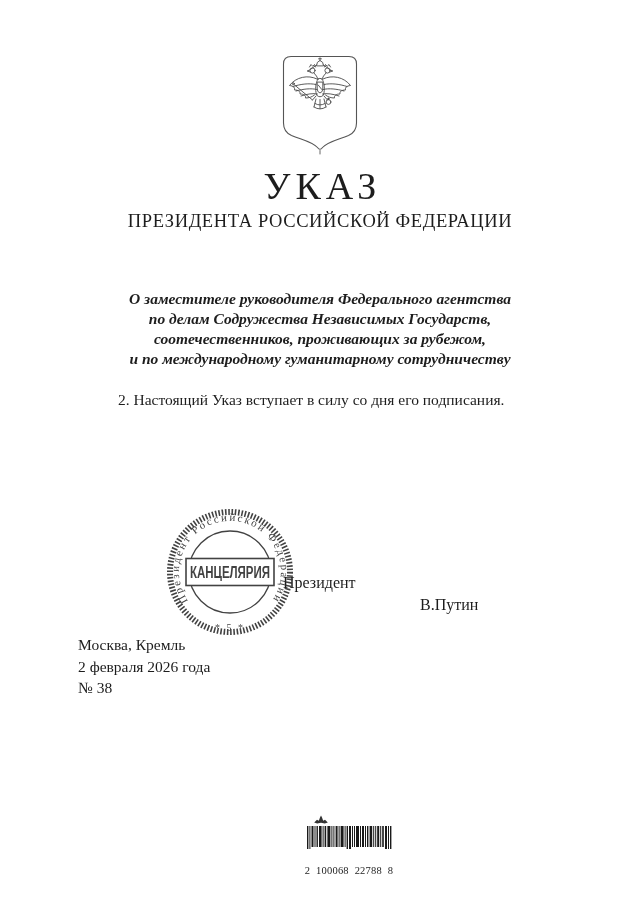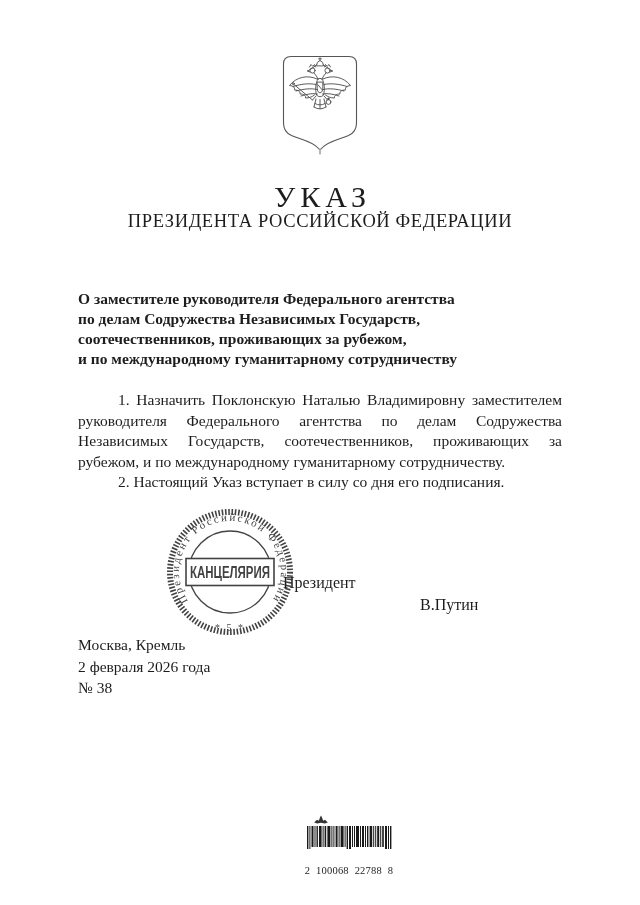--- a/index.html
+++ b/index.html
@@ -2,30 +2,30 @@
 <html><head>
 <meta charset="utf-8">
 <style>
   html,body{margin:0;padding:0;background:#ffffff;}
   .page{
     position:relative;width:640px;height:905px;background:#ffffff;
     font-family:"Liberation Serif","DejaVu Serif",serif;color:#1d1d1d;overflow:hidden;
   }
   .coat{position:absolute;left:281px;top:55px;width:78px;height:101px;}
   .title{
-    position:absolute;left:5px;right:0;top:164px;margin:16px;text-align:center;
-    font-size:30px;font-weight:400;letter-spacing:5px;
+    position:absolute;left:5px;right:0;top:164px;margin:0;text-align:center;
+    font-size:38px;font-weight:400;letter-spacing:5px;
   }
   .subtitle{
     position:absolute;left:0;right:0;top:211px;margin:0;text-align:center;
     font-size:18.5px;font-weight:400;letter-spacing:.6px;
   }
   .subject{
-    position:absolute;left:78px;width:484px;top:289px;text-align:left;
-    font-weight:bold;font-size:15.5px;line-height:20px;
+    position:absolute;left:78px;width:484px;top:289px;text-align:center;
+    font-weight:bold;font-size:15.5px;line-height:20px;font-style:italic;
   }
   .sline{display:block;}
   .bodytext{
     position:absolute;left:78px;width:484px;top:390px;
     font-size:15.5px;line-height:20.6px;text-align:justify;
   }
   .para{margin:0;text-indent:40px;}
   .sig{position:absolute;font-size:16px;white-space:nowrap;}
   .sig1{left:283px;top:574px;}
   .sig2{left:233px;top:596px;}
@@ -84,21 +84,20 @@
   <h2 class="subtitle">ПРЕЗИДЕНТА РОССИЙСКОЙ ФЕДЕРАЦИИ</h2>
 
   <div class="subject">
     <span class="sline">О заместителе руководителя Федерального агентства</span>
     <span class="sline">по делам Содружества Независимых Государств,</span>
     <span class="sline">соотечественников, проживающих за рубежом,</span>
     <span class="sline">и по международному гуманитарному сотрудничеству</span>
   </div>
 
   <div class="bodytext">
-    <p class="para">1. Назначить Поклонскую Наталью Владимировну заместителем руководителя Федерального агентства по делам Содружества Независимых Государств, соотечественников, проживающих за рубежом, и по международному гуманитарному сотрудничеству.</p>
     <p class="para">2. Настоящий Указ вступает в силу со дня его подписания.</p>
   </div>
 
   <span class="sig sig1">Президент</span>
   <span class="sig sig3">В.Путин</span>
 
   <svg class="stamp" viewBox="-68 -68 136 136">
     <circle r="60" fill="none" stroke="#2e2e2e" stroke-width="6" stroke-dasharray="1.6 1.7"></circle>
     <circle r="41" fill="none" stroke="#2e2e2e" stroke-width="1.3"></circle>
     <path id="ringpath" fill="none" d="M -36.06,36.06 A 51 51 0 1 1 36.06,36.06"></path>

